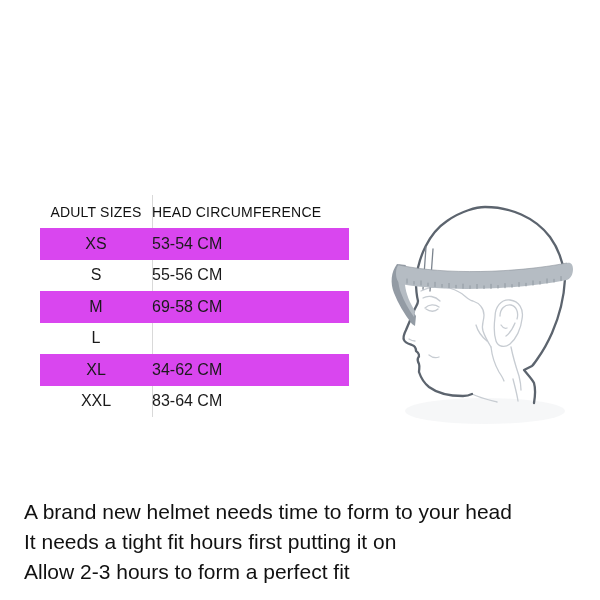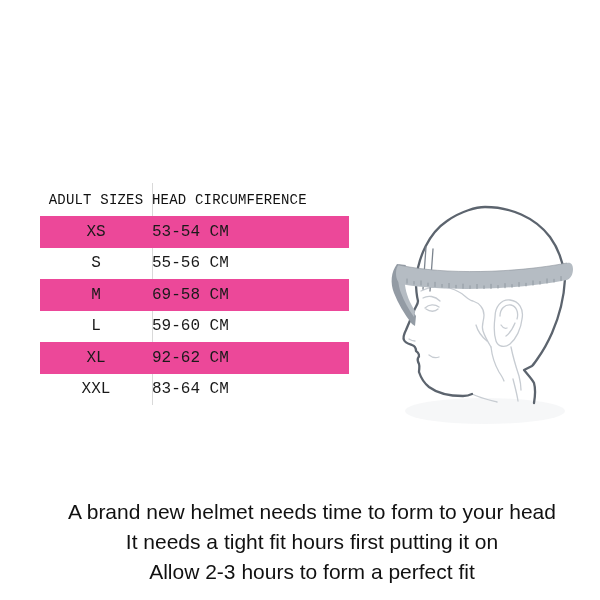--- a/index.html
+++ b/index.html
@@ -1,35 +1,35 @@
 <!DOCTYPE html>
 <html><head>
 <meta charset="utf-8">
 <style>
   html,body{margin:0;padding:0;background:#ffffff;}
   body{width:600px;height:600px;position:relative;overflow:hidden;
        font-family:"Liberation Sans","DejaVu Sans",sans-serif;color:#1a1a1a;}
 
   
-  .size-table{position:absolute;left:40px;top:183px;width:309px;font-family:Liberation Mono, monospace;}
+  .size-table{position:absolute;left:40px;top:195px;width:309px;}
   .size-table .col-divider{position:absolute;left:112px;top:0;bottom:0;width:1px;
        background:#d9d9d9;z-index:0;}
   .trow{position:relative;display:flex;height:31.5px;align-items:center;z-index:1;}
   .trow.header{height:33px;}
-  .trow.stripe{background:#ec4899;}
+  .trow.stripe{background:#d946ef;}
   .c1{width:112px;text-align:center;}
   .c2{flex:1;}
   .trow.header .c1,.trow.header .c2{font-size:14px;letter-spacing:.2px;color:#111;}
   .trow .c1,.trow .c2{font-size:16px;}
 
   
   .head-illo{position:absolute;left:385px;top:195px;width:200px;height:240px;}
 
   
-  .footer-note{position:absolute;left:0;right:0;top:497px;text-align:center;
+  .footer-note{position:absolute;left:0;right:0;top:497px;
        font-size:21px;line-height:30px;color:#111;padding-left:24px;}
 </style>
 </head>
 <body>
 
 <div class="size-table">
   <div class="col-divider"></div>
 
   <div class="trow header">
     <div class="c1">ADULT SIZES</div>
@@ -43,25 +43,24 @@
   <div class="trow">
     <div class="c1">S</div>
     <div class="c2">55-56 CM</div>
   </div>
   <div class="trow stripe">
     <div class="c1">M</div>
     <div class="c2">69-58 CM</div>
   </div>
   <div class="trow">
     <div class="c1">L</div>
-    <div class="c2">59-60 CM</div>
   </div>
   <div class="trow stripe">
     <div class="c1">XL</div>
-    <div class="c2">92-62 CM</div>
+    <div class="c2">34-62 CM</div>
   </div>
   <div class="trow">
     <div class="c1">XXL</div>
     <div class="c2">83-64 CM</div>
   </div>
 </div>
 
 <svg class="head-illo" viewBox="0 0 200 240">
 
   <ellipse cx="100" cy="216" rx="80" ry="13" opacity="0.7" fill="#f2f3f5"></ellipse>

